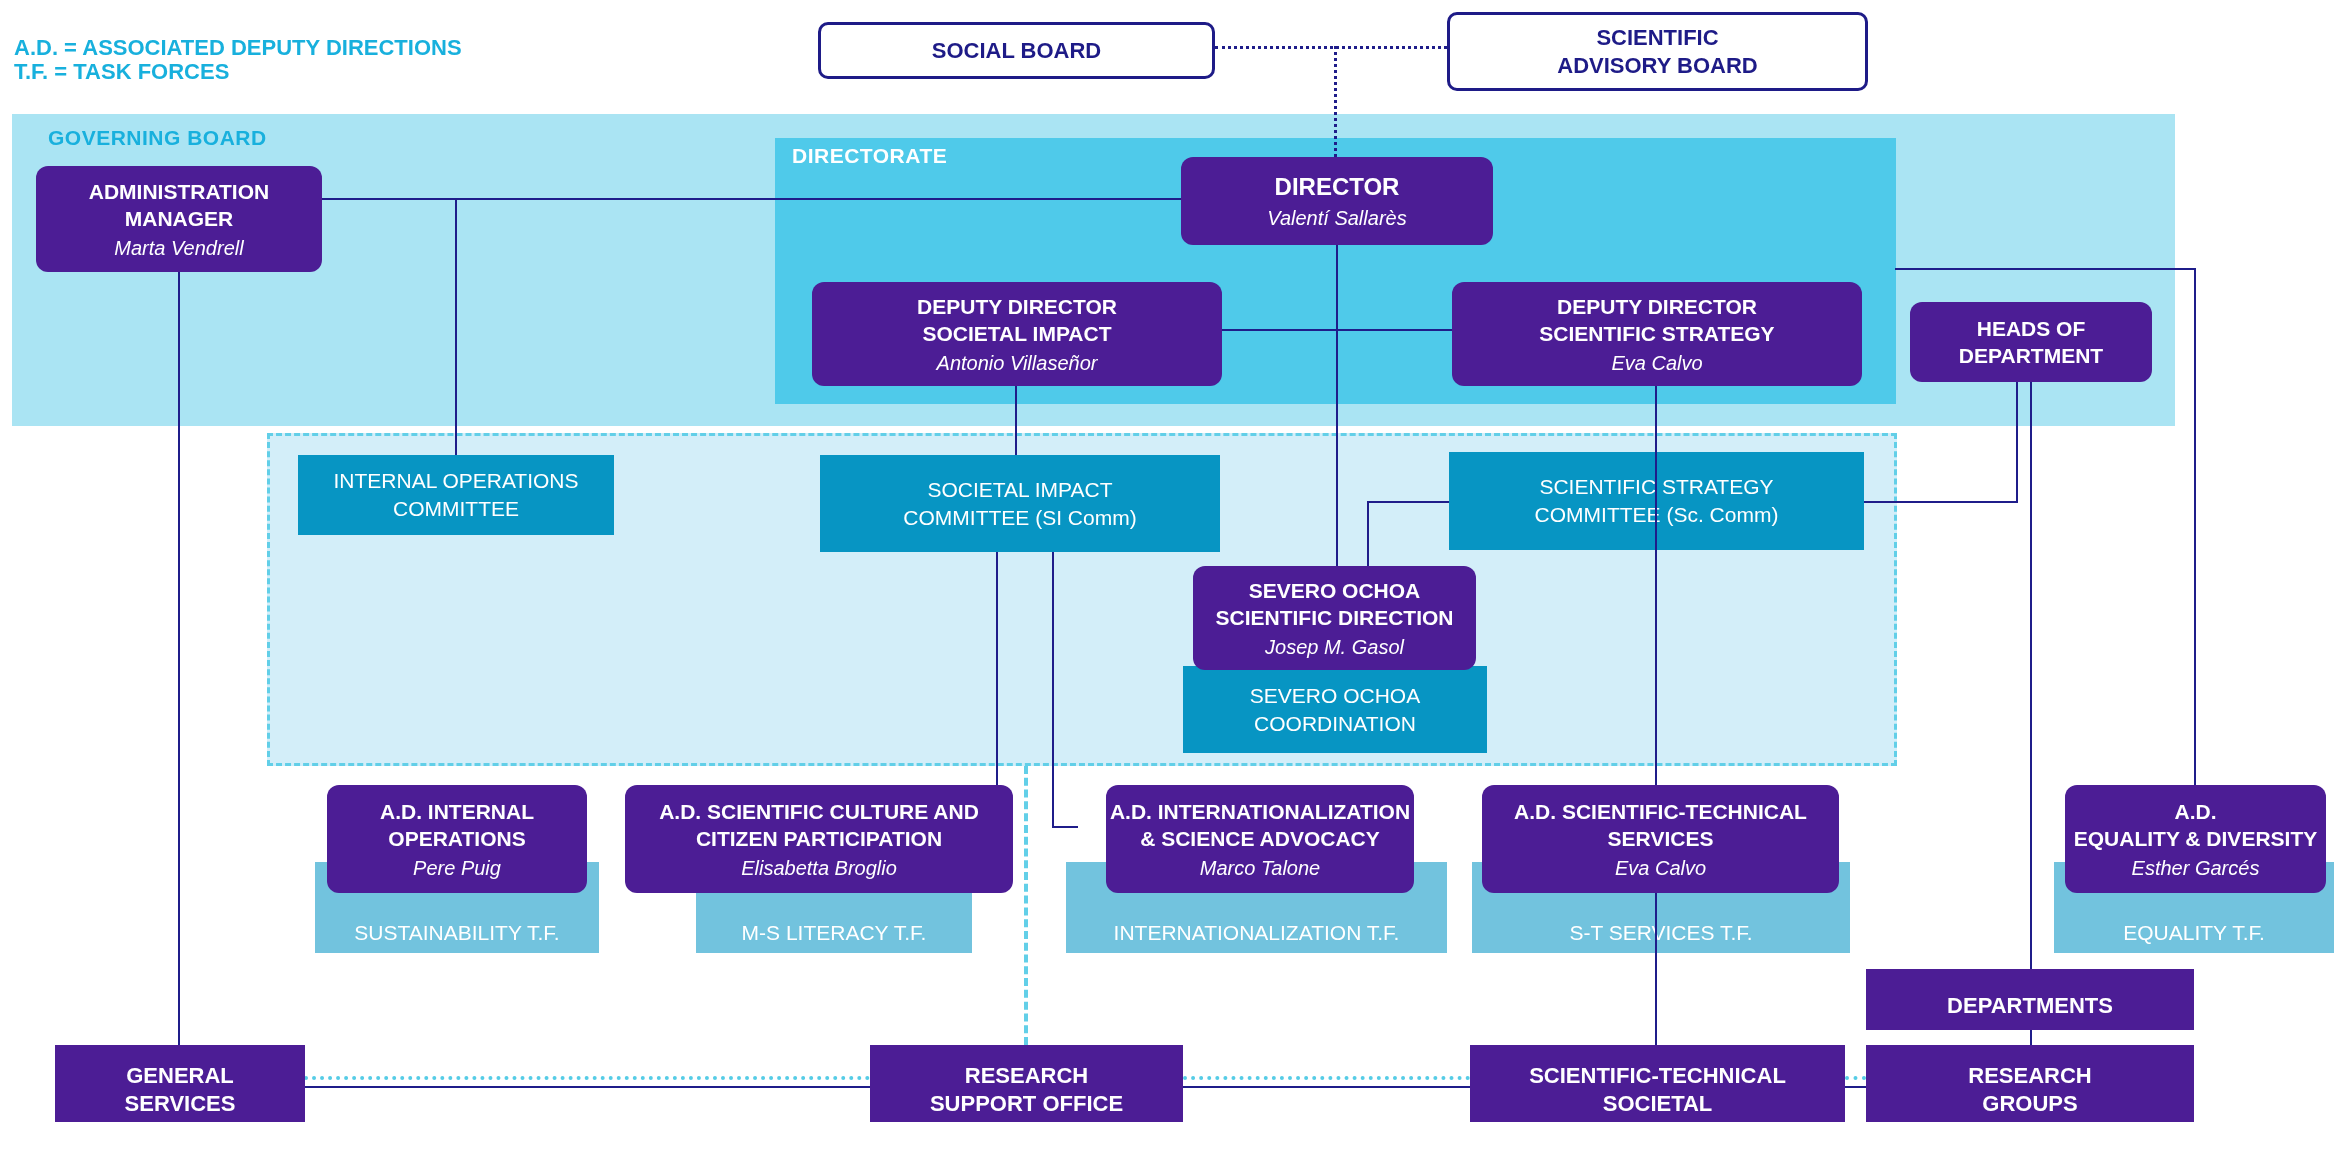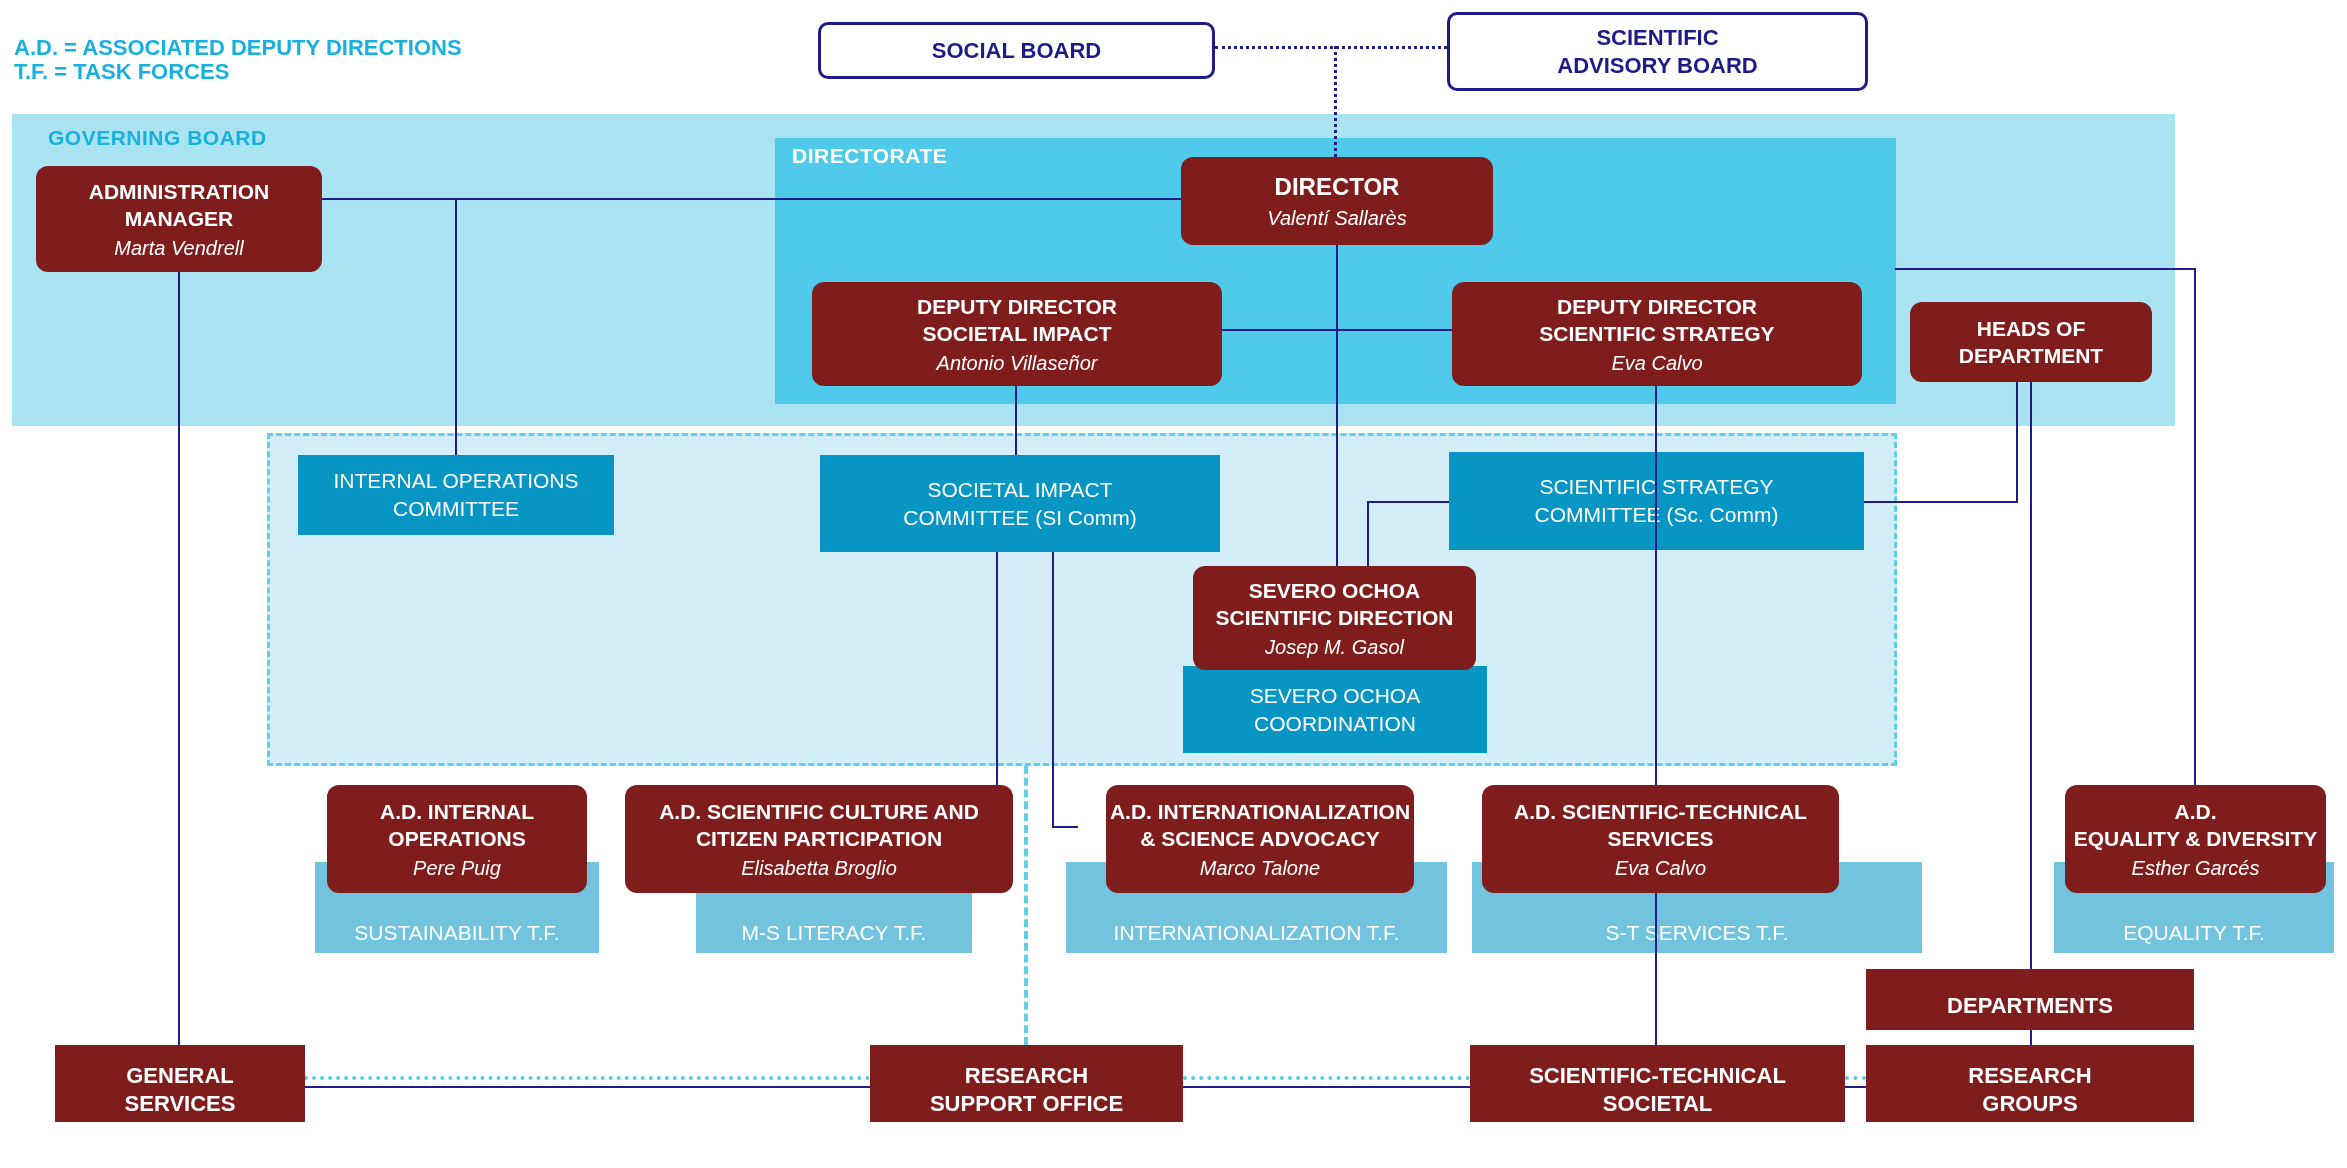--- a/index.html
+++ b/index.html
@@ -20,21 +20,21 @@
   .v{position:absolute;z-index:10;width:2px;background:#1f1d8a;}
   .h{position:absolute;z-index:10;height:2px;background:#1f1d8a;}
   .v.over{z-index:30;}
   .dot-nav-h{position:absolute;z-index:10;border-top:3px dotted #1f1d8a;height:0;}
   .dot-nav-v{position:absolute;z-index:10;border-left:3px dotted #1f1d8a;width:0;}
   .dash-cyan-v{position:absolute;z-index:10;border-left:4px dashed #62cfe8;width:0;}
   .dot-cyan-h{position:absolute;z-index:10;border-top:4px dotted #55cce6;height:0;}
   
   .node{position:absolute;display:flex;flex-direction:column;align-items:center;justify-content:center;
         text-align:center;box-sizing:border-box;white-space:pre-line;}
-  .navy{z-index:40;background:#7f1d1d;color:#ffffff;border-radius:12px;}
+  .navy{z-index:40;background:#4c1d95;color:#ffffff;border-radius:12px;}
   .navy .t{font-weight:bold;font-size:21px;line-height:27px;}
   .navy .n{font-style:italic;font-size:20px;line-height:26px;margin-top:3px;}
   .square{border-radius:0;}
   .board{z-index:40;background:#ffffff;border:3px solid #1e1b87;border-radius:10px;color:#1e1b87;font-weight:bold;font-size:22px;line-height:28px;}
   .teal{z-index:20;background:#0795c3;color:#ffffff;font-size:21px;font-weight:500;line-height:28px;}
   .tf{position:absolute;z-index:5;background:#72c3de;color:#ffffff;font-size:21px;font-weight:500;
       display:flex;align-items:flex-end;justify-content:center;box-sizing:border-box;padding-bottom:8px;text-align:center;}
   .bottom{font-size:22px;}
   .bottom .t{font-size:22px;line-height:28px;margin-top:12px;}
   .director-box .t{font-size:24px;line-height:30px;}
@@ -61,21 +61,21 @@
   .ad{top:785px;height:108px;}
   .ad1{left:327px;width:260px;}
   .ad2{left:625px;width:388px;}
   .ad3{left:1106px;width:308px;}
   .ad4{left:1482px;width:357px;}
   .ad5{left:2065px;width:261px;}
   .tfb{top:862px;height:91px;}
   .tf1{left:315px;width:284px;}
   .tf2{left:696px;width:276px;}
   .tf3{left:1066px;width:381px;}
-  .tf4{left:1472px;width:450px;}
+  .tf4{left:1472px;width:378px;}
   .tf5{left:2054px;width:280px;}
 
   .general{left:55px;top:1045px;width:250px;height:77px;}
   .rso{left:870px;top:1045px;width:313px;height:77px;}
   .sts{left:1470px;top:1045px;width:375px;height:77px;}
   .departments{left:1866px;top:969px;width:328px;height:61px;}
   .rgroups{left:1866px;top:1045px;width:328px;height:77px;}
 </style>
 </head>
 <body>

